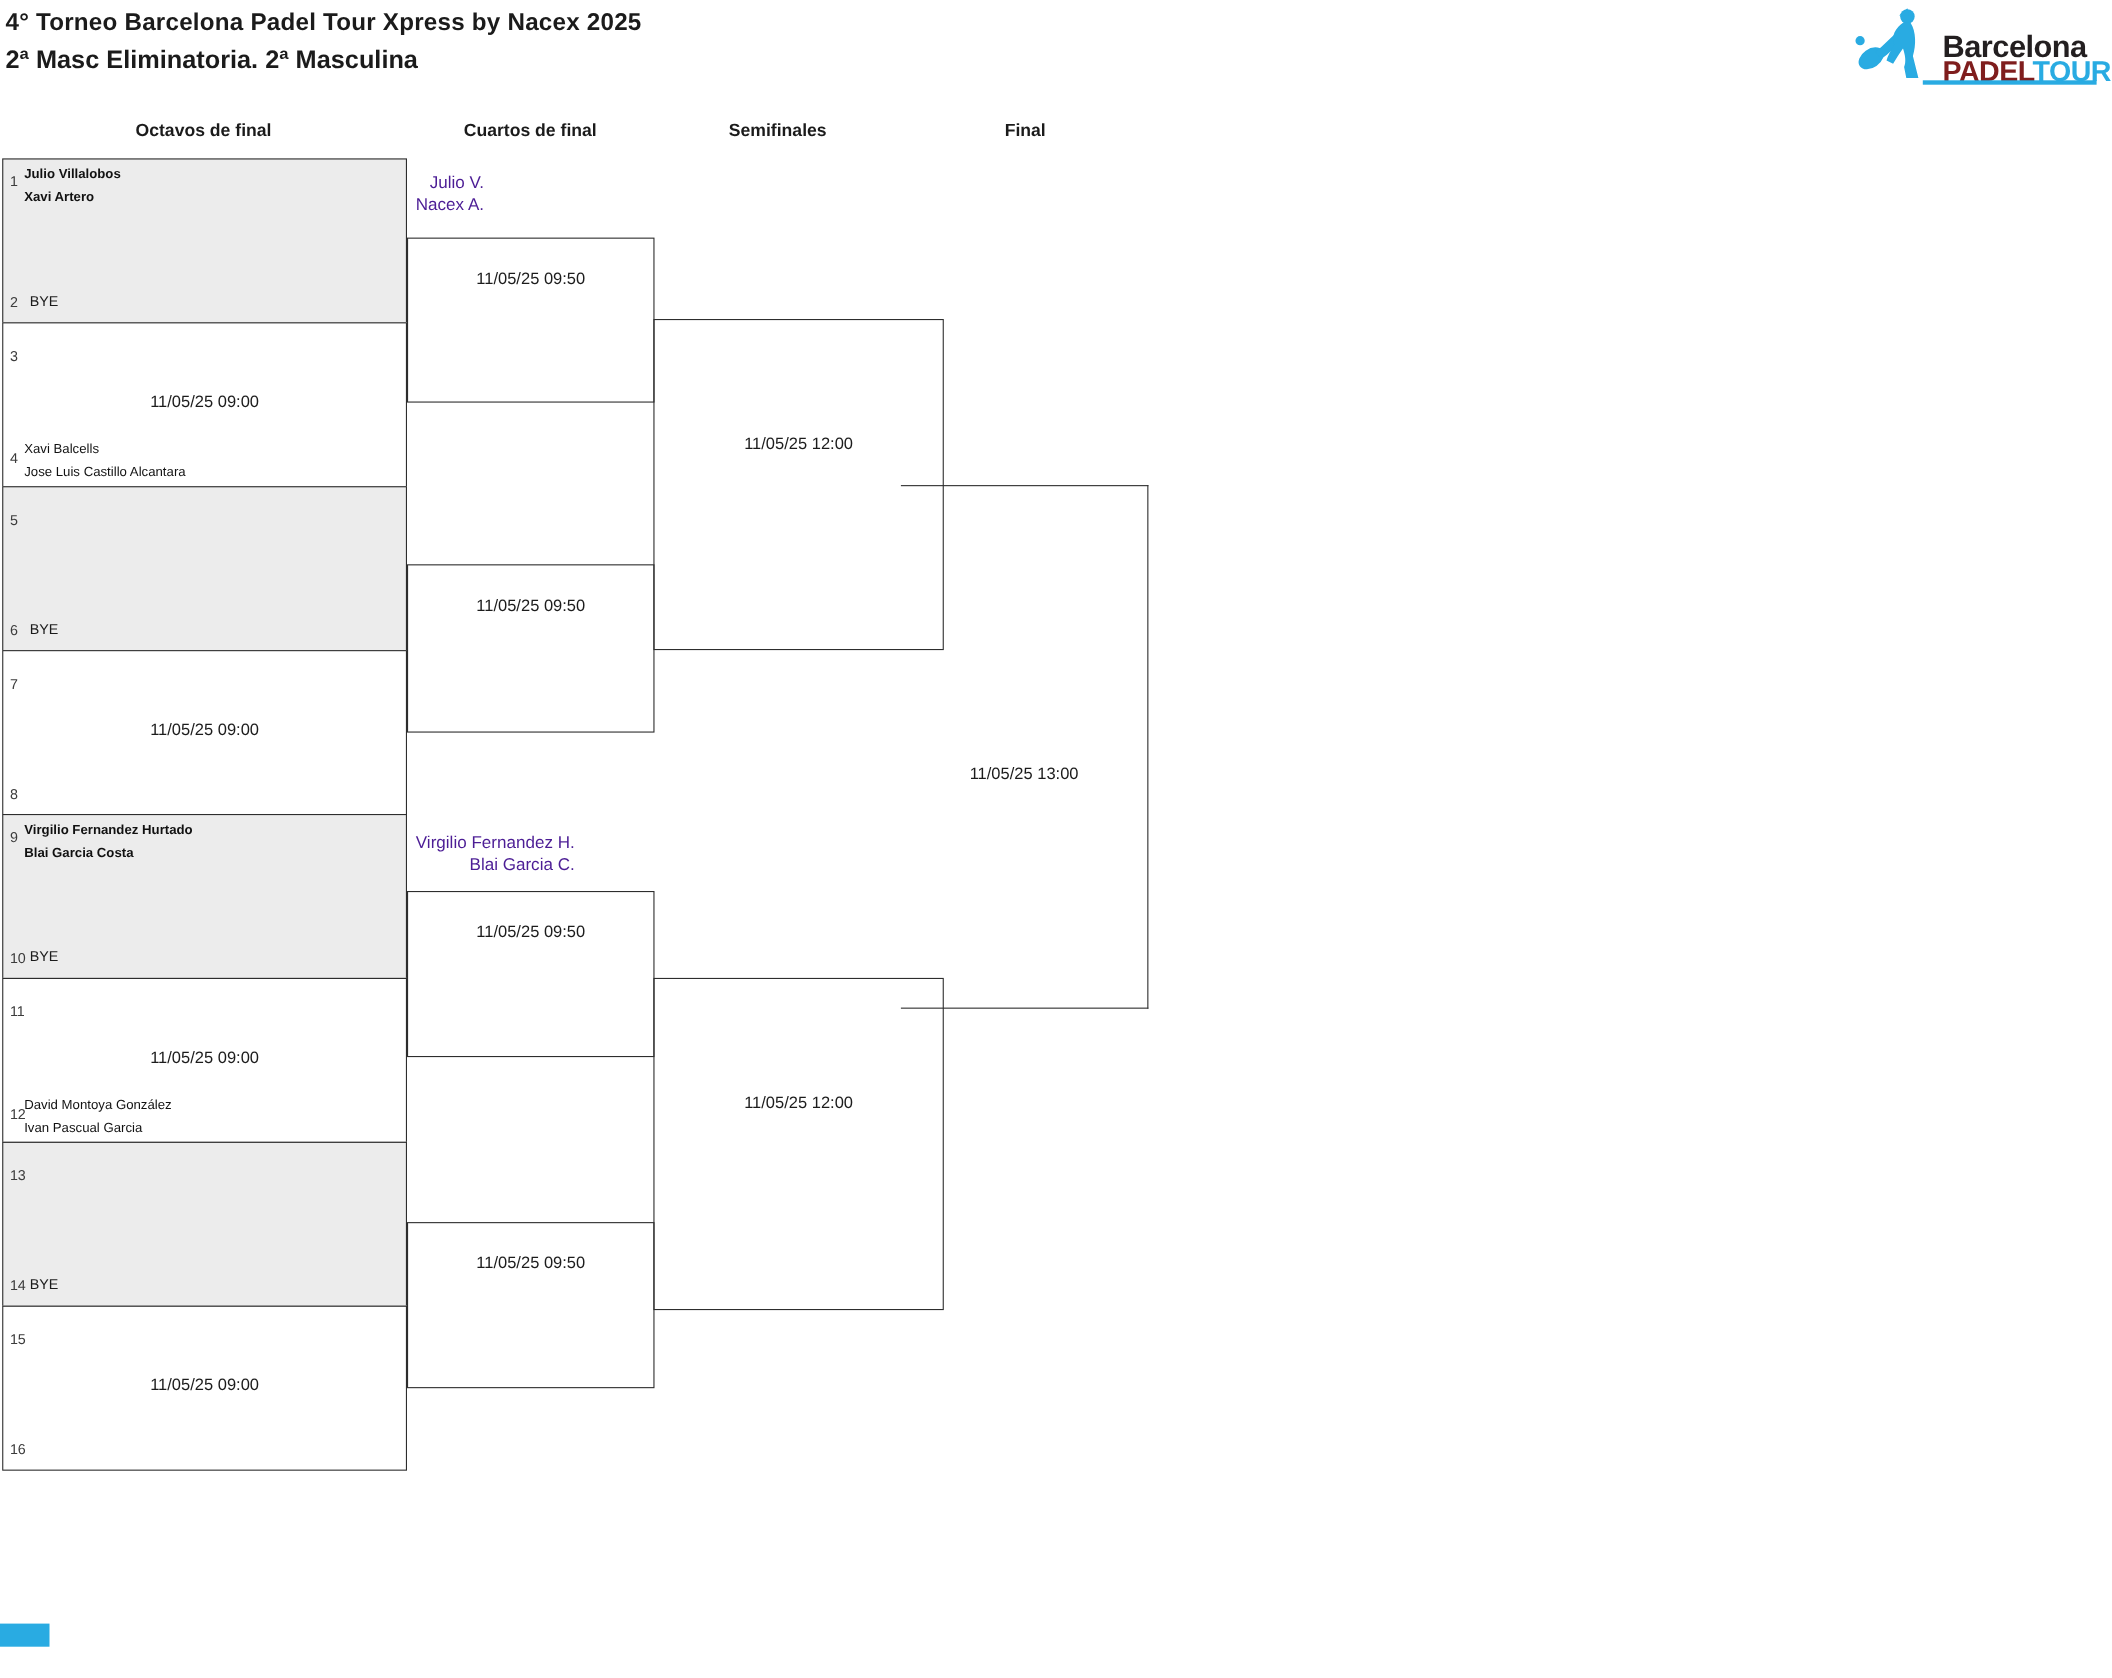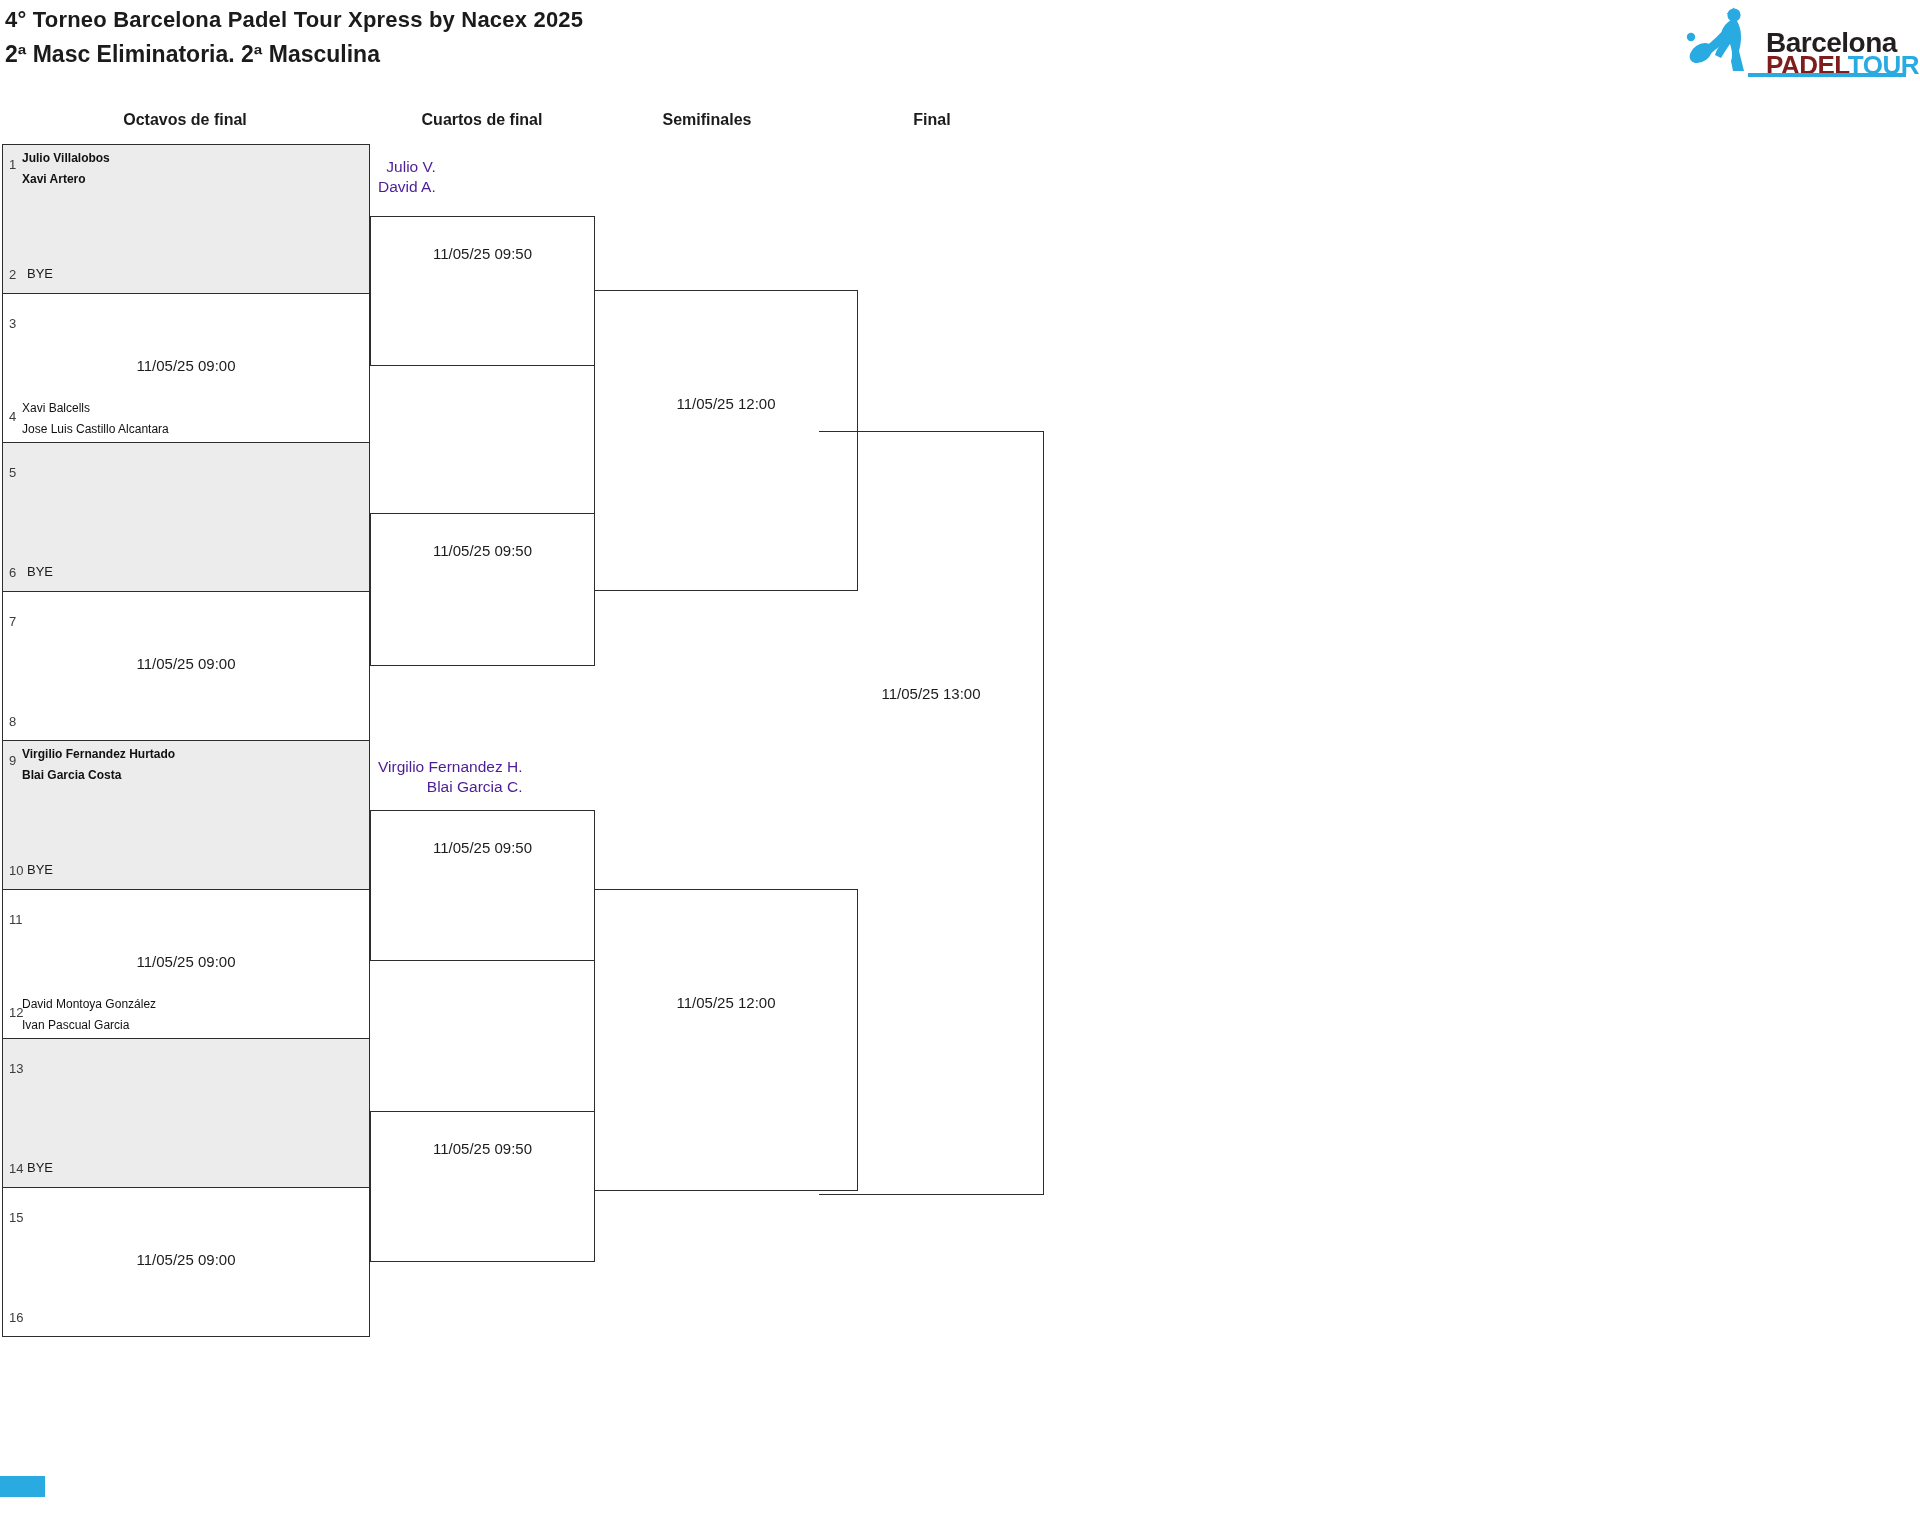--- a/index.html
+++ b/index.html
@@ -130,21 +130,21 @@
   </div>
 
   <div class="obox" style="top:1187px">
     <span class="seed" style="top:22px">15</span>
     <div class="mdate" style="top:63px">11/05/25 09:00</div>
     <span class="seed" style="top:122px">16</span>
   </div>
 
   <div class="winlbl" style="left:378px;top:157px">
     <div>Julio V.</div>
-    <div>David A.</div>
+    <div>Nacex A.</div>
   </div>
   <div class="cbox" style="top:216px;height:150px">
     <div class="mdate" style="top:28px">11/05/25 09:50</div>
   </div>
 
   <div class="cbox" style="top:513px;height:153px">
     <div class="mdate" style="top:28px">11/05/25 09:50</div>
   </div>
 
   <div class="winlbl" style="left:378px;top:757px">
@@ -159,19 +159,19 @@
     <div class="mdate" style="top:28px">11/05/25 09:50</div>
   </div>
 
   <div class="sbox" style="top:290px;height:301px">
     <div class="mdate" style="top:104px">11/05/25 12:00</div>
   </div>
   <div class="sbox" style="top:889px;height:302px">
     <div class="mdate" style="top:104px">11/05/25 12:00</div>
   </div>
 
-  <div class="fbox" style="top:431px;height:764px">
+  <div class="fbox" style="top:441px;height:476px">
     <div class="mdate" style="top:253px">11/05/25 13:00</div>
   </div>
 
   <div class="footer-bar"></div>
 
 </div>
 
 </body></html>

